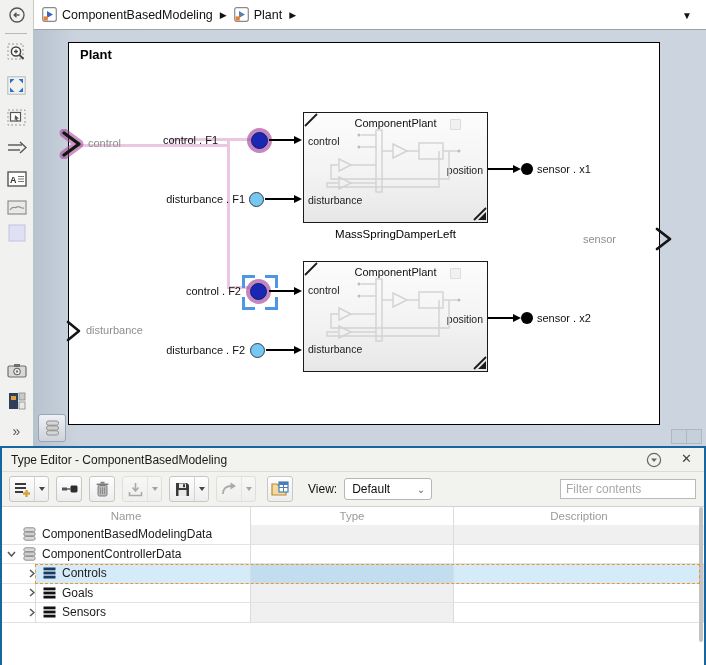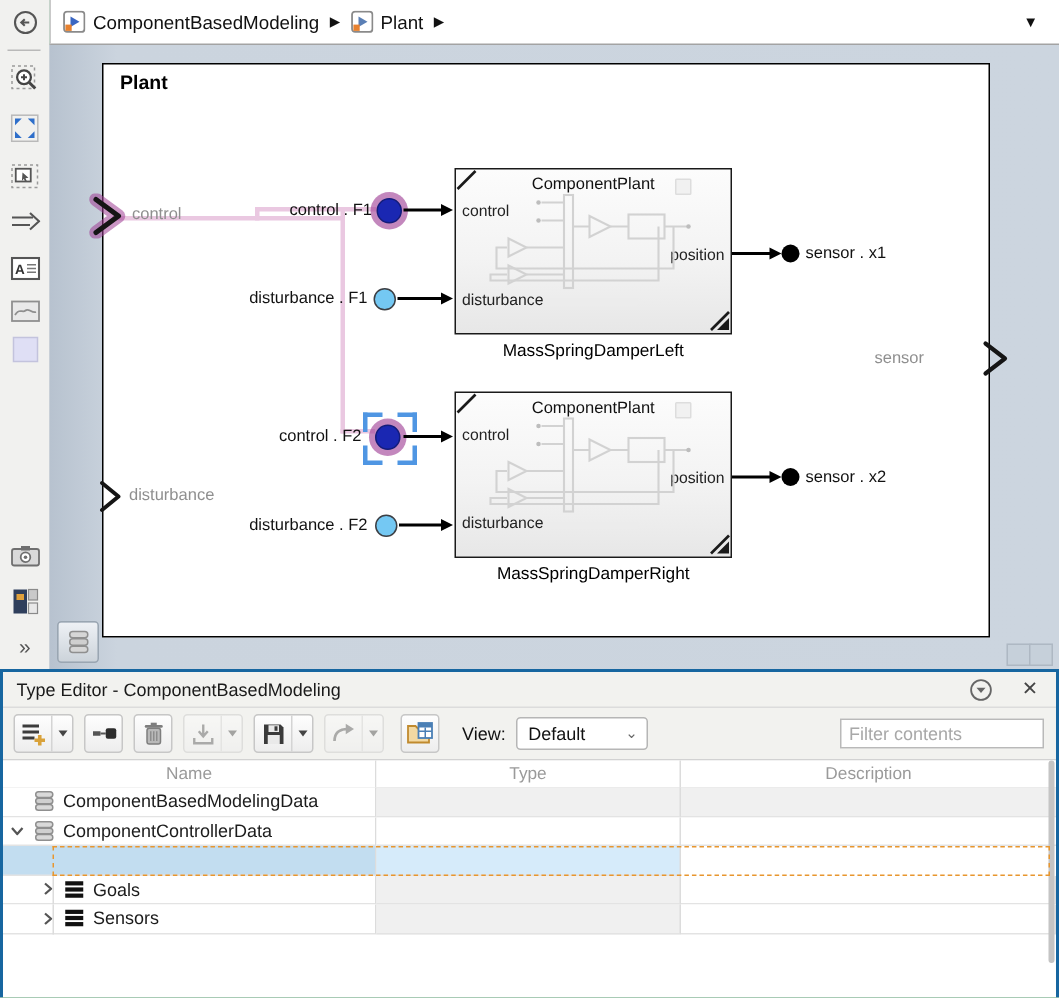--- a/index.html
+++ b/index.html
@@ -198,21 +198,21 @@
     <svg class="abs" style="left:31px;top:290px" width="18" height="22">
       <polyline points="4,2 15,11 4,20" fill="none" stroke="#151515" stroke-width="2.6" stroke-linecap="round" stroke-linejoin="round"></polyline>
     </svg>
     <div class="port-label" style="left:53px;top:294px">disturbance</div>
 
     <svg class="abs" style="left:620px;top:196px" width="20" height="26">
       <polyline points="4,3 17,13 4,23" fill="none" stroke="#151515" stroke-width="2.8" stroke-linecap="round" stroke-linejoin="round"></polyline>
     </svg>
     <div class="port-label" style="left:527px;top:203px;width:56px;text-align:right">sensor</div>
 
-    <div class="sig-label" style="left:130px;top:104px;width:85px;text-align:right">control . F1</div>
+    <div class="sig-label" style="left:130px;top:104px;width:85px;">control . F1</div>
     <div class="sig-dot-dark" style="left:218px;top:102px"></div>
 
     <div class="sig-label" style="left:110px;top:163px;width:102px;text-align:right">disturbance . F1</div>
     <div class="sig-dot-light" style="left:216px;top:162px"></div>
 
     <div class="sig-label" style="left:128px;top:255px;width:80px;text-align:right">control . F2</div>
     <div class="sig-dot-dark" style="left:217px;top:253px"></div>
     <div class="brk tl" style="left:209px;top:245px"></div>
     <div class="brk tr" style="left:232px;top:245px"></div>
     <div class="brk bl" style="left:209px;top:267px"></div>
@@ -303,21 +303,20 @@
             <path d="M86 24 H98"></path>
           <rect x="98" y="16" width="24" height="16"></rect>
           <path d="M122 24 H137"></path>
             <circle cx="138" cy="24" r="1.5" fill="#bdbdbd" stroke="none"></circle>
           <path d="M128 24 V52 H10 V38 H17"></path>
           <path d="M118 24 V60 H6 V56 H17"></path>
         </g>
         <rect x="42" y="72" width="62" height="5" fill="#ececec"></rect>
       </svg>
     </div>
-    <div class="blk-caption" style="left:270px;top:347px">MassSpringDamperRight</div>
 
     <div class="abs" id="dd-badge">
       <svg width="15" height="16" viewBox="0 0 15 16">
         <rect x="1.5" y="1" width="12" height="4.2" rx="2" fill="#d6d6d6" stroke="#8f8f8f" stroke-width="1"></rect>
         <rect x="1.5" y="5.9" width="12" height="4.2" rx="2" fill="#cfcfcf" stroke="#8f8f8f" stroke-width="1"></rect>
         <rect x="1.5" y="10.8" width="12" height="4.2" rx="2" fill="#d6d6d6" stroke="#8f8f8f" stroke-width="1"></rect>
       </svg>
     </div>
 
     <div class="scroll-bit" style="left:638px;top:399px;width:15px;height:13px"></div>
@@ -454,20 +453,33 @@
             <rect x="0.8" y="5.1" width="11.4" height="3.8" rx="1.9" fill="#cfcfcf" stroke="#8f8f8f"></rect>
             <rect x="0.8" y="9.4" width="11.4" height="3.8" rx="1.9" fill="#d9d9d9" stroke="#8f8f8f"></rect>
           </svg>
           <span>ComponentControllerData</span>
         </div>
         <div class="te-cell"></div>
         <div class="te-cell"></div>
       </div>
 
       <div class="te-row">
+        <div class="te-cell name-cell" style="padding-left:24px;background:linear-gradient(90deg,#ffffff 0,#ffffff 33px,#d6ebfa 33px)">
+          <span class="exp">
+            <svg width="6" height="9" viewBox="0 0 6 9">
+                <polyline points="1,1 5,4.5 1,8" fill="none" stroke="#555" stroke-width="1.5"></polyline>
+              </svg>
+          </span>
+          <svg width="13" height="12" viewBox="0 0 13 12">
+            <rect x="0.5" y="0.5" width="12" height="2.8" fill="#1b3a63"></rect>
+            <rect x="0.5" y="4.6" width="12" height="2.8" fill="#1b3a63"></rect>
+            <rect x="0.5" y="8.7" width="12" height="2.8" fill="#1b3a63"></rect>
+          </svg>
+          <span>Controls</span>
+        </div>
         <div class="te-cell" style="background:#c2ddf0"></div>
         <div class="te-cell" style="background:#d6ebfa"></div>
         <div class="sel-box"></div>
       </div>
 
       <div class="te-row">
         <div class="te-cell name-cell" style="padding-left:24px">
           <span class="exp">
             <svg width="6" height="9" viewBox="0 0 6 9">
                 <polyline points="1,1 5,4.5 1,8" fill="none" stroke="#555" stroke-width="1.5"></polyline>

